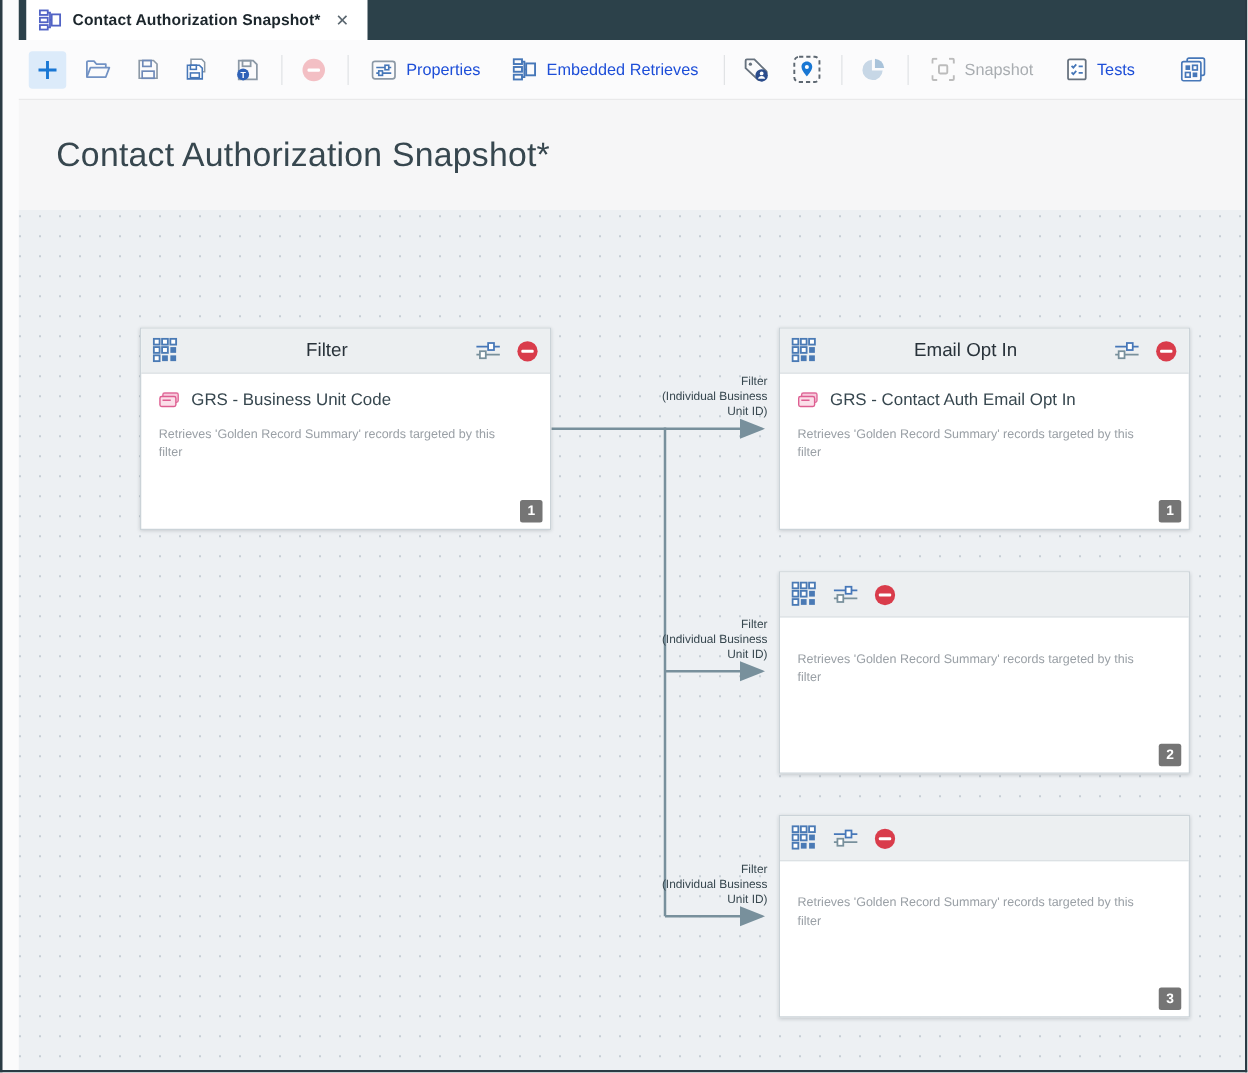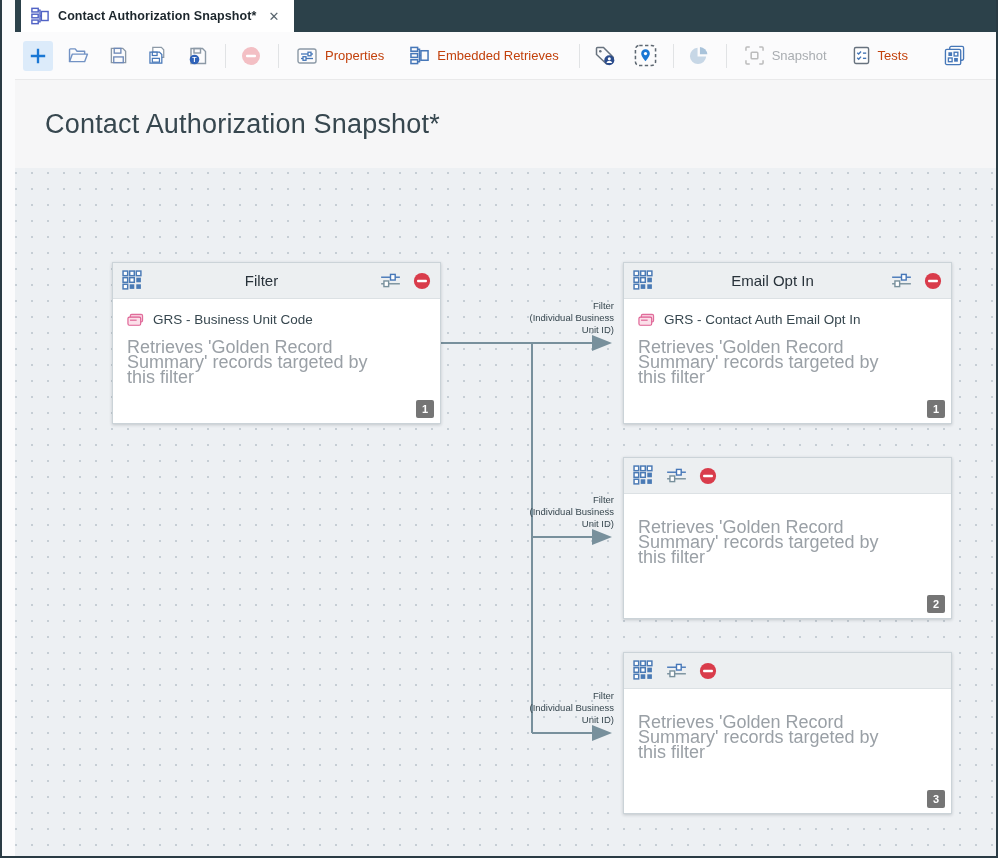--- a/index.html
+++ b/index.html
@@ -10,21 +10,21 @@
   .tabbar { height:32px; background:#2C414A; display:flex; align-items:stretch; }
   .tab { margin-left:6px; background:#FFFFFF; display:flex; align-items:center; gap:9px; padding:0 12px 0 10px; min-width:254px; }
   .tab-label { font-size:12.5px; font-weight:700; color:#1C262C; letter-spacing:.1px; }
   .tab-close { margin-left:auto; font-size:13px; color:#5A666F; cursor:pointer; padding:2px 3px; }
 
   
   .toolbar { height:48px; background:#FBFBFC; display:flex; align-items:center; padding:0 8px; border-bottom:1px solid #E9E9EA; }
   .tb-btn { height:30px; min-width:30px; display:flex; align-items:center; justify-content:center; gap:8px; margin-right:10px; border-radius:3px; cursor:pointer; padding:0 4px; }
   .tb-btn.sel { background:#DCEBFA; }
   .tb-btn.labeled { padding:0 8px; }
-  .tb-label { font-size:13px; color:#c2410c; white-space:nowrap; }
+  .tb-label { font-size:13px; color:#1d4ed8; white-space:nowrap; }
   .tb-label.disabled { color:#A9ADB1; }
   .tb-sep { width:1px; height:24px; background:#E1E3E5; margin:0 10px 0 2px; }
   .disabled-btn { cursor:default; }
 
   
   .title-area { height:88px; background:#F6F6F7; display:flex; align-items:center; padding:0 30px; }
   .page-title { font-size:27px; font-weight:400; color:#37474F; letter-spacing:.2px; }
 
   
   .canvas { position:relative; width:994px; height:688px;
@@ -37,21 +37,21 @@
   .conn-label span { display:block; }
 
   
   .card { position:absolute; width:329px; height:162px; background:#FFFFFF; border:1px solid #CBD3D8; box-shadow:0 1px 3px rgba(40,50,60,.22); }
   .card-header { height:36px; background:#ECEFF1; border-bottom:1px solid #DCE1E4; display:flex; align-items:center; padding:0 9px; }
   .card-title { flex:1; text-align:center; font-size:15px; font-weight:500; color:#28323A; }
   .card-hicon { display:flex; align-items:center; cursor:pointer; }
   .card-hicon + .card-hicon { margin-left:12px; }
   .card-body { padding:13px 14px 0 14px; position:relative; height:125px; }
   .card-item { display:flex; align-items:flex-end; gap:9px; font-size:13.5px; color:#37474F; }
-  .card-desc { margin-top:13px; font-size:18px; line-height:15px; color:#9AA0A6; padding-right:30px; }
+  .card-desc { margin-top:13px; font-size:10px; line-height:15px; color:#9AA0A6; padding-right:30px; }
   .card-badge { position:absolute; right:6px; bottom:6px; width:18px; height:18px; background:#757575; color:#fff; font-size:11px; font-weight:700; display:flex; align-items:center; justify-content:center; border-radius:2px; }
   svg { display:block; }
 </style>
 </head>
 <body>
 
 <div class="window">
 
   <div class="tabbar">
     <div class="tab">

